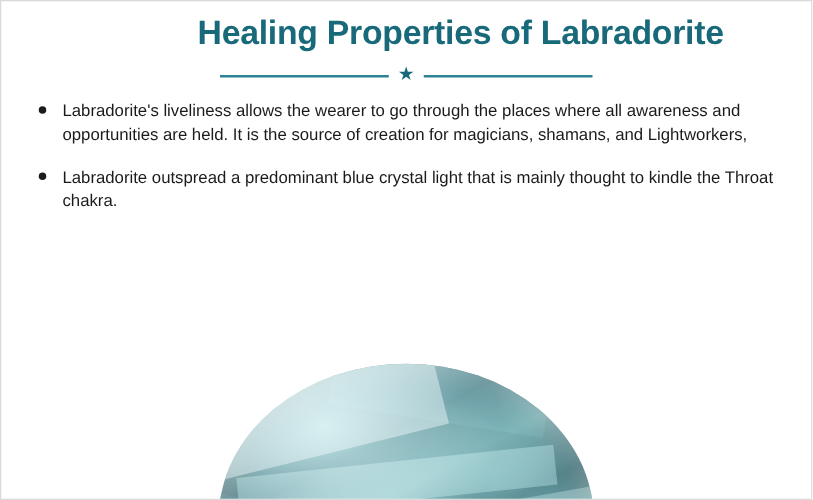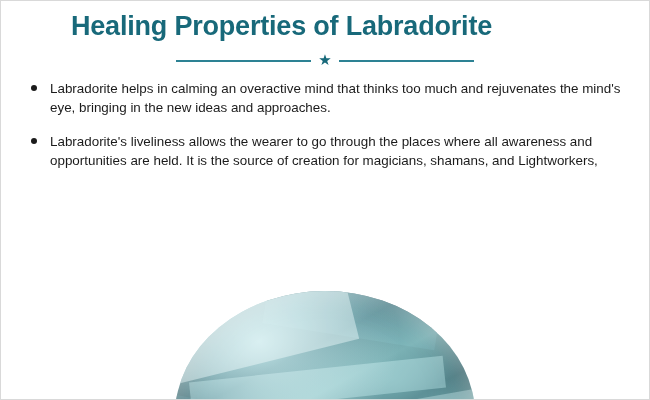--- a/index.html
+++ b/index.html
@@ -19,21 +19,21 @@
     width: 650px;
     height: 400px;
     box-sizing: border-box;
     border: 1px solid #d9d9d9;
     overflow: hidden;
     background: #ffffff;
   }
   .title {
     margin: 0;
     padding: 10px 70px 0 70px;
-    text-align: left;
+    text-align: right;
     color: #18697a;
     font-size: 27px;
     line-height: 1.18;
     font-weight: bold;
     letter-spacing: -0.2px;
   }
   .divider {
     display: flex;
     align-items: center;
     justify-content: center;
@@ -116,22 +116,22 @@
   <h1 class="title">Healing Properties of Labradorite</h1>
 
   <div class="divider">
     <span class="line"></span>
     <span class="star">★</span>
     <span class="line"></span>
   </div>
 
   <div class="content">
     <ul class="bullets">
-      <li>Labradorite helps in calming an overactive mind that thinks too much and rejuvenates the mind's eye, bringing in the new ideas and approaches.</li>
       <li>Labradorite's liveliness allows the wearer to go through the places where all awareness and opportunities are held. It is the source of creation for magicians, shamans, and Lightworkers,</li>
+      <li>Labradorite outspread a predominant blue crystal light that is mainly thought to kindle the Throat chakra.</li>
     </ul>
   </div>
 
   <div class="crystal">
     <span class="facet f1"></span>
     <span class="facet f2"></span>
     <span class="facet f3"></span>
     <span class="facet f4"></span>
     <span class="facet f5"></span>
 

